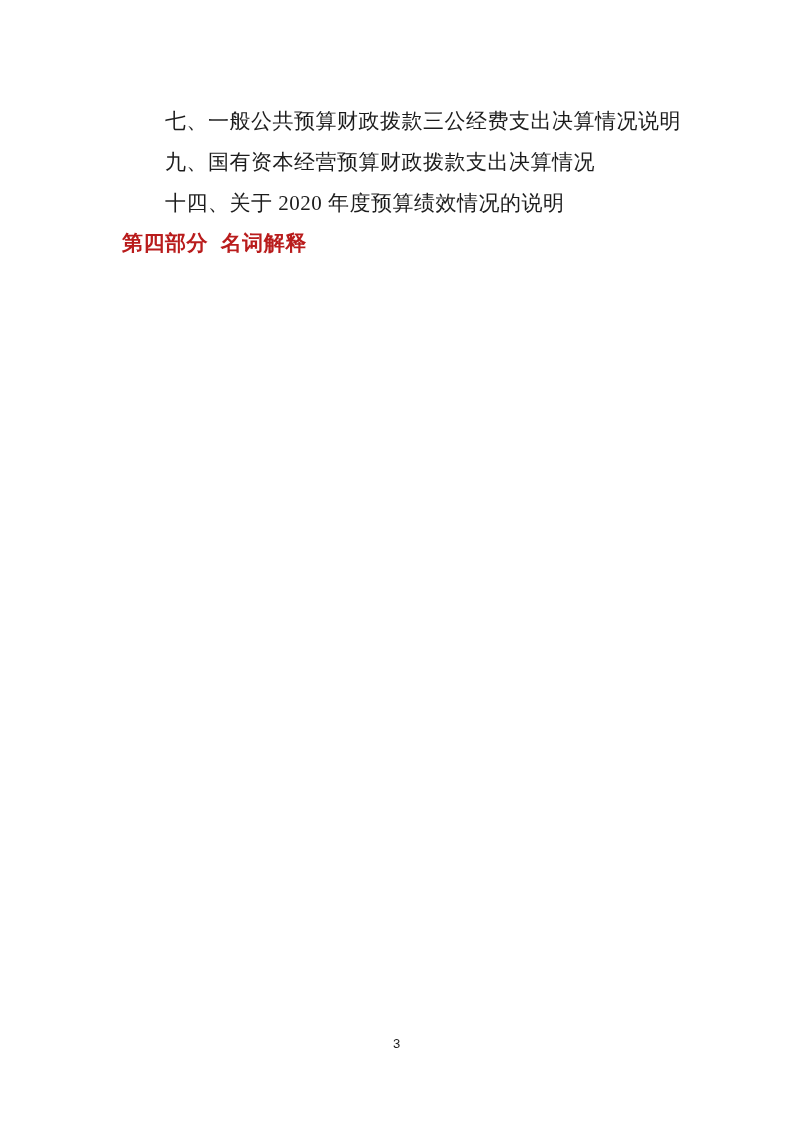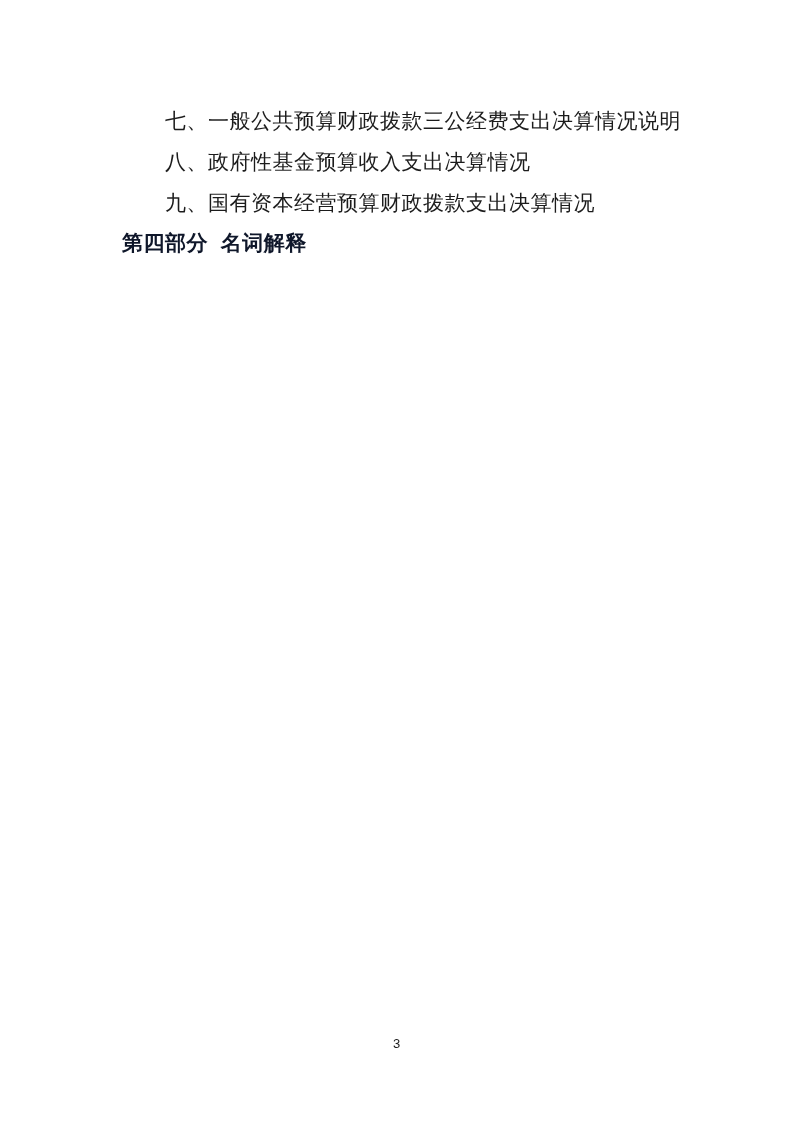--- a/index.html
+++ b/index.html
@@ -37,21 +37,21 @@
     letter-spacing: 0.5px;
     white-space: pre;
   }
 
   .toc-section {
     height: 34px;
     line-height: 34px;
     font-family: "Liberation Sans", "DejaVu Sans", sans-serif;
     font-size: 21px;
     font-weight: 700;
-    color: #0f172a;
+    color: #b91c1c;
     letter-spacing: 0.5px;
     white-space: pre;
   }
 
   .toc-section.first {
     margin-top: 2px;
   }
 
   .footer {
     position: absolute;
@@ -67,22 +67,22 @@
     color: #1c1c1c;
   }
 </style>
 </head>
 <body>
 
 <div class="page">
 
   <div class="content">
     <div class="toc-item">七、一般公共预算财政拨款三公经费支出决算情况说明</div>
-    <div class="toc-item">八、政府性基金预算收入支出决算情况</div>
     <div class="toc-item">九、国有资本经营预算财政拨款支出决算情况</div>
+    <div class="toc-item">十四、关于 2020 年度预算绩效情况的说明</div>
     <div class="toc-section first">第四部分  名词解释</div>
   </div>
 
   <div class="footer">
     <span class="page-number">3</span>
   </div>
 
 </div>
 
 </body></html>

